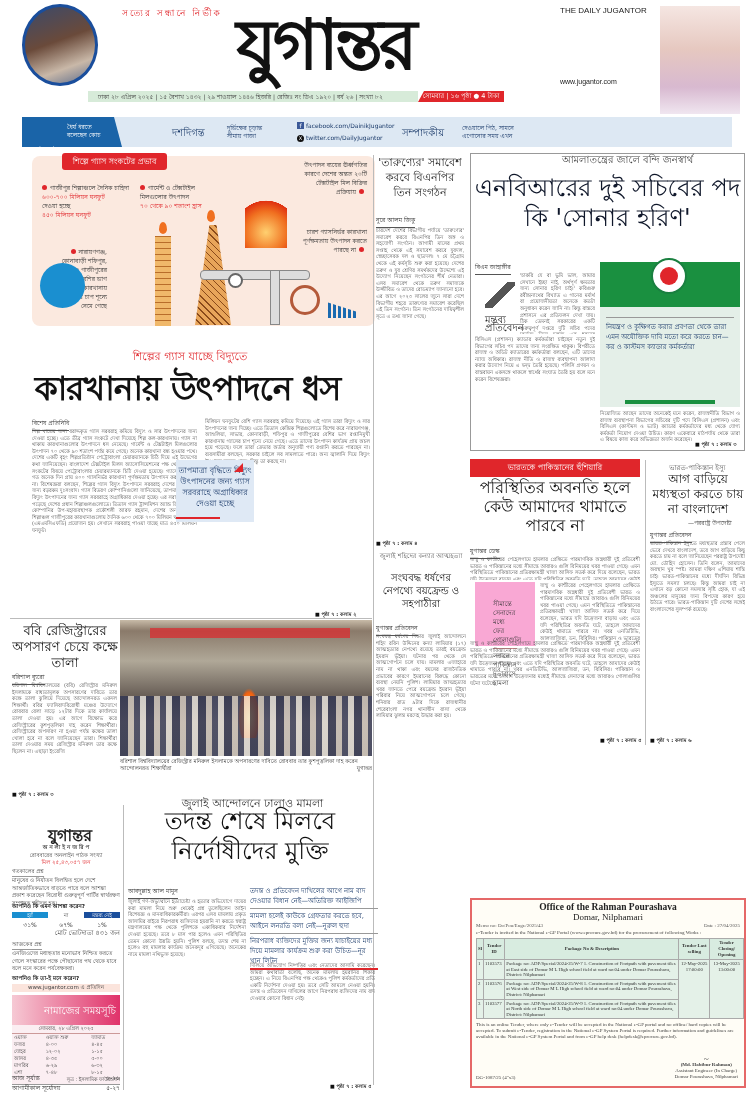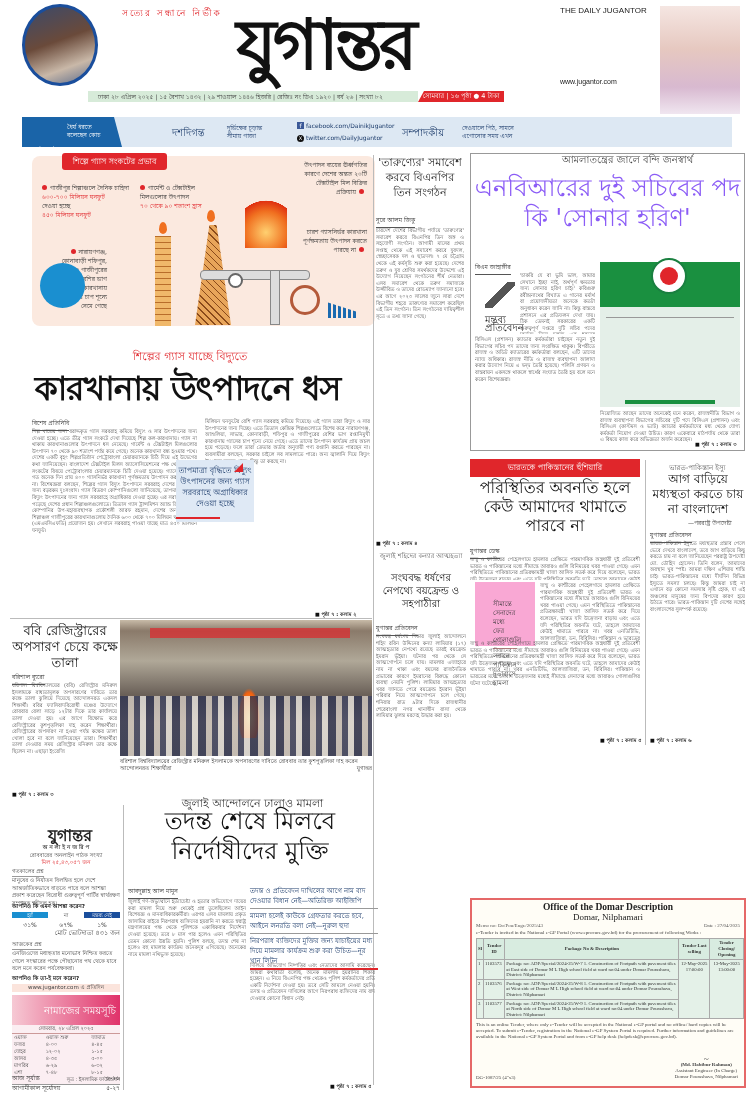--- a/index.html
+++ b/index.html
@@ -49,21 +49,21 @@
 .pull{left:160px;top:460px;width:78px;height:62px;background:#dfe9f5;font-size:8px;line-height:11px;text-align:center;padding-top:5px;color:#1a3a6a}
 .pull-bar{left:176px;top:517px;width:44px;height:2px;background:#e0262b}
 .pull-tri{left:234px;top:463px;width:0;height:0;border-left:9px solid transparent;border-top:9px solid #e0262b;transform:rotate(90deg)}
 
 .tarunya{left:375px;top:155px;width:90px;text-align:center;font-size:11px;line-height:15px;color:#222}
 .vline{position:absolute;width:1px;background:#bbb}
 .hline{position:absolute;height:1px;background:#bbb}
 
 .nbr{left:470px;top:153px;width:275px;height:298px;border:1px solid #999}
 .nbr-kick{left:470px;top:152px;width:315px;text-align:center;font-size:10px;color:#444}
-.nbr-head{left:470px;top:173px;width:275px;text-align:center;font-size:24px;line-height:30px;color:#8b5cf6}
+.nbr-head{left:470px;top:173px;width:275px;text-align:center;font-size:24px;line-height:30px;color:#0f172a}
 .nbr-green{left:600px;top:262px;width:140px;height:45px;background:#1a9040}
 .emblem{left:651px;top:258px;width:36px;height:36px;border-radius:50%;background:#fff;border:2px solid #1a8040}
 .emblem i{position:absolute;left:7px;top:7px;width:18px;height:18px;border-radius:50%;background:#e0262b}
 .nbr-quote{left:600px;top:307px;width:140px;height:100px;background:#e4efe8;font-size:6.8px;line-height:10px;color:#1a3a6a;padding:6px 6px}
 .nbr-quote hr{border:0;border-top:1px solid #999;margin:4px 0}
 .nbr-qbar{left:625px;top:400px;width:90px;height:4px;background:#1a9040}
 .pen{left:485px;top:282px;width:30px;height:26px;background:linear-gradient(135deg,transparent 40%,#555 40%,#555 60%,transparent 60%)}
 .rep{left:485px;top:316px;font-size:10px;color:#222;line-height:8px}
 
 .redbanner{left:470px;top:459px;width:170px;height:18px;background:#e0262b;color:#fff;font-size:8px;text-align:center;line-height:18px}
@@ -180,20 +180,21 @@
 <div class="abs pen"></div>
 <div class="abs rep" style="width:30px">মন্তব্য প্রতিবেদন</div>
 <div class="col" style="left:520px;top:272px;width:75px;height:62px">'চাকরি যে বা ভুমি ভাল, আমার সেখানে ইচ্ছা নাই, অর্থপূর্ণ ক্ষমতার জন্য সোনার হরিণ চাই।' কবিগুরু রবীন্দ্রনাথের বিখ্যাত এ গানের মর্মার্থ বা প্রয়োজনীয়তা অনেকে কতটা অনুধাবন করেন জানি না। কিন্তু বাস্তবে প্রশাসনে এর প্রতিফলন দেখা যায়। ঠিক তেমনই সরকারের একটি গুরুত্বপূর্ণ দপ্তরে দুটি সচিব পদের 'কর্তৃত্ব' নিয়ে চলছে এক ধরনের প্রতিযোগিতা। সরকারি রাজস্ব আদায়কারী প্রতিষ্ঠান জাতীয় রাজস্ব বোর্ড (এনবিআর)। যাদের কাজ দেশের রাজস্ব আয় বাড়ানো। অথচ সংস্কারের নামে এখানে নতুন করে শুরু হয়েছে পদের লড়াই।</div>
 <div class="col" style="left:475px;top:336px;width:120px;height:108px">বিসিএস (প্রশাসন) ক্যাডার কর্মকর্তারা চাইছেন নতুন দুই বিভাগের সচিব পদ তাদের জন্য সংরক্ষিত থাকুক। বিপরীতে রাজস্ব ও অডিট ক্যাডারের কর্মকর্তারা বলছেন, এটি তাদের ন্যায্য অধিকার। রাজস্ব নীতি ও রাজস্ব ব্যবস্থাপনা আলাদা করার উদ্যোগ নিয়ে এ দ্বন্দ্ব তৈরি হয়েছে। পলিসি প্রণয়ন ও বাস্তবায়ন একসঙ্গে থাকলে স্বার্থের সংঘাত তৈরি হয় বলে মনে করেন বিশেষজ্ঞরা।</div>
 <div class="abs nbr-green"></div>
 <div class="abs emblem">
     <i></i>
   </div>
 <div class="abs nbr-quote">
     <hr>
+    <div>নিয়ন্ত্রণ ও কুক্ষিগত করার প্রবণতা থেকে তারা এমন অযৌক্তিক দাবি মতো করে করতে চান—কর ও কাস্টমস ক্যাডার কর্মকর্তারা</div>
   </div>
 <div class="abs nbr-qbar"></div>
 <div class="col" style="left:600px;top:410px;width:140px;height:32px">নিয়োজিত আছেন তাদের অনেকেই মনে করেন, রাজস্বনীতি বিভাগ ও রাজস্ব ব্যবস্থাপনা বিভাগের সচিবের দুটি পদে বিসিএস (প্রশাসন) এবং বিসিএস (কাস্টমস ও ভ্যাট) ক্যাডার কর্মকর্তাদের মধ্য থেকে যোগ্য কর্মকর্তা নিয়োগ দেওয়া উচিত। কারণ একেবারে মাঠপর্যায় থেকে তারা এ বিষয়ে কাজ করে অভিজ্ঞতা অর্জন করেছেন।</div>
 <div class="jump" style="left:695px;top:441px">■ পৃষ্ঠা ৭ : কলাম ৩</div>
 
 <div class="abs redbanner">ভারতকে পাকিস্তানের হুঁশিয়ারি</div>
 <div class="abs ipk-head">পরিস্থিতির অবনতি হলে কেউ আমাদের থামাতে পারবে না</div>
 <div class="byline" style="left:470px;top:546px">যুগান্তর ডেস্ক</div>
 <div class="abs side-box">
     <div>সীমান্তে সেনাদের মধ্যে ফের গোলাগুলি</div>
@@ -307,21 +308,21 @@
 <div class="sun" style="left:12px;top:1073px">
     <span>আজ সূর্যাস্ত</span>
     <span>৬-২৬</span>
   </div>
 <div class="sun" style="left:12px;top:1083px">
     <span>আগামীকাল সূর্যোদয়</span>
     <span>৫-২৭</span>
   </div>
 
 <div class="abs tender">
-  <div class="t1">Office of the Domar Description</div>
+  <div class="t1">Office of the Rahman Pourashava</div>
   <div class="t2">Domar, Nilphamari</div>
   <div class="memo">
       <span>Memo no: Do/Pou/Engr./2025/43</span>
       <span>Date : 27/04/2025</span>
     </div>
   <div class="intro">e-Tender is invited in the National e-GP Portal (www.eprocure.gov.bd) for the procurement of following Works :</div>
   <table>
     <tbody>
         <tr>
       <th>Sl</th>

